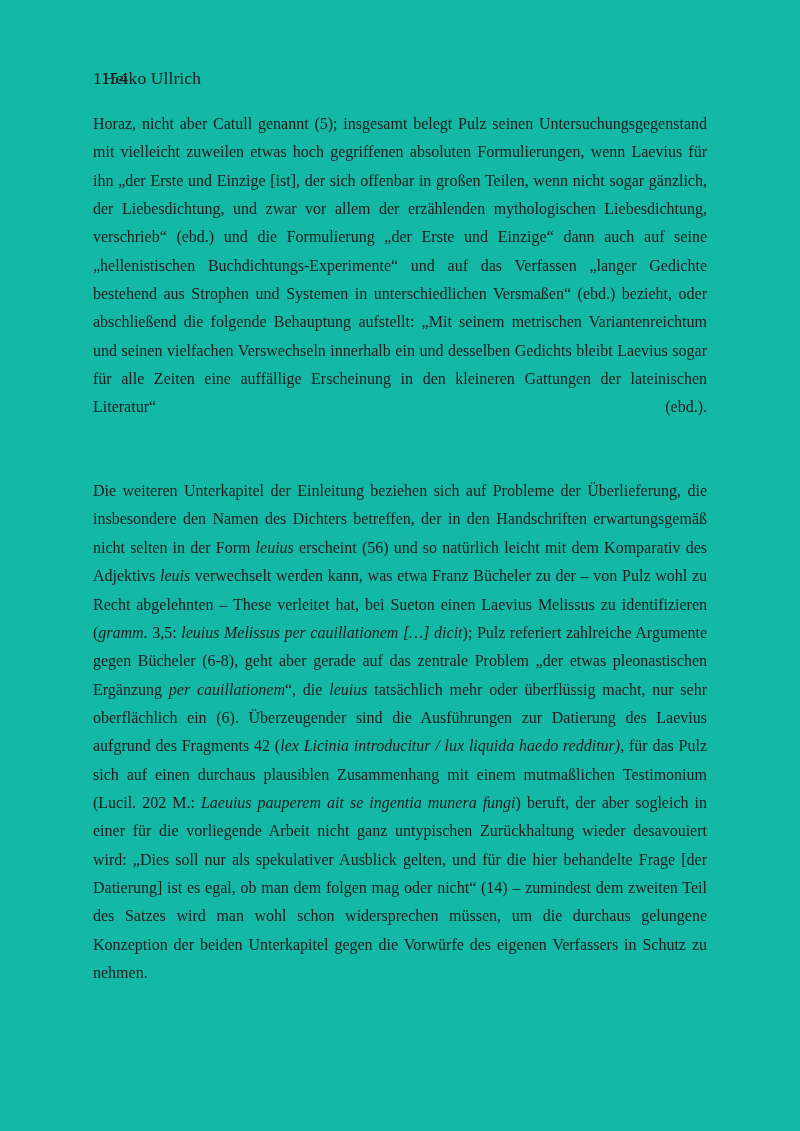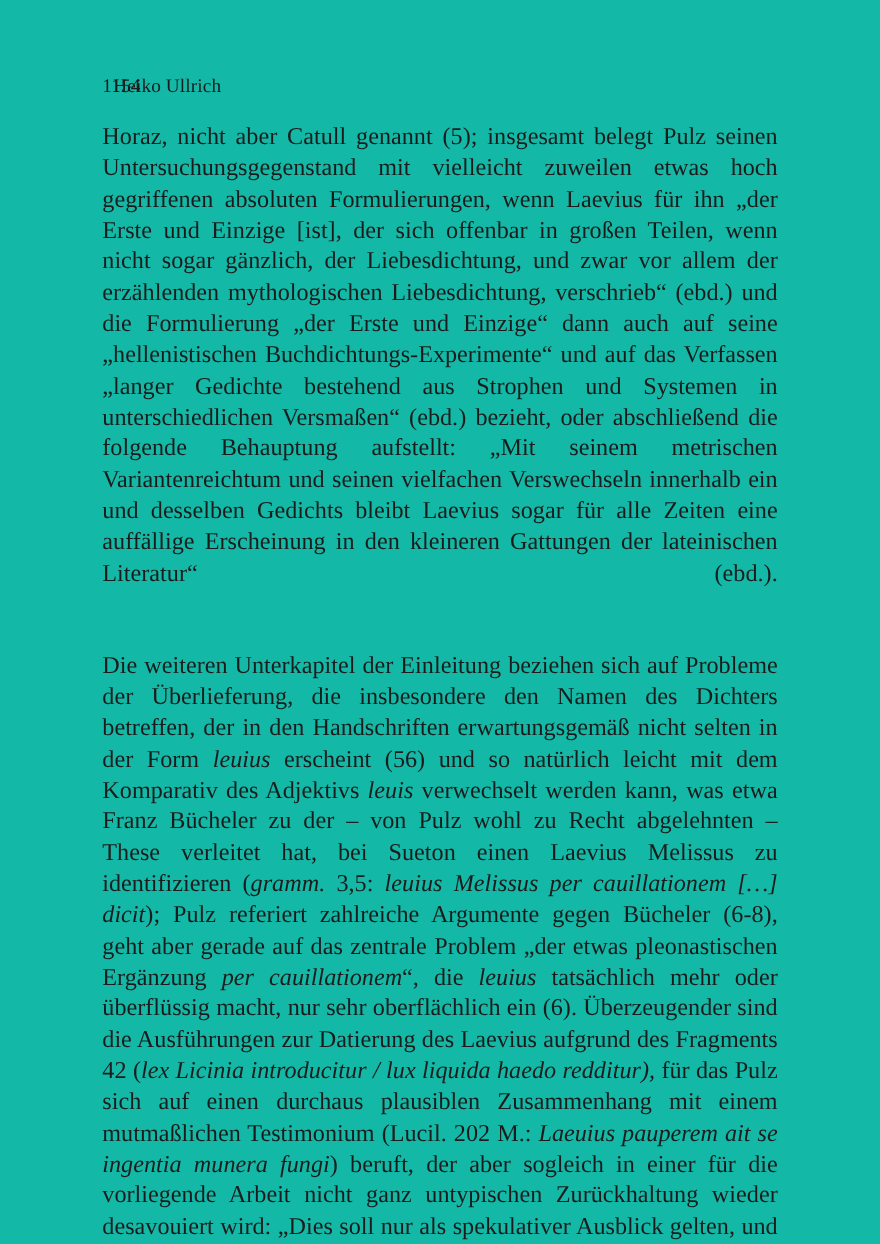--- a/index.html
+++ b/index.html
@@ -43,21 +43,21 @@
     text-indent: 10px;
   }
   .textblock {
     position: absolute;
     left: 93px;
     top: 110px;
     width: 614px;
   }
   p.para {
     margin: 0 0 27px 0;
-    font-size: 22px;
+    font-size: 16px;
     line-height: 28.35px;
     text-align: justify;
     text-justify: inter-word;
     hyphens: manual;
     -webkit-hyphens: manual;
     word-spacing: 0.1px;
   }
   p.para:last-child {
     margin-bottom: 0;
   }

